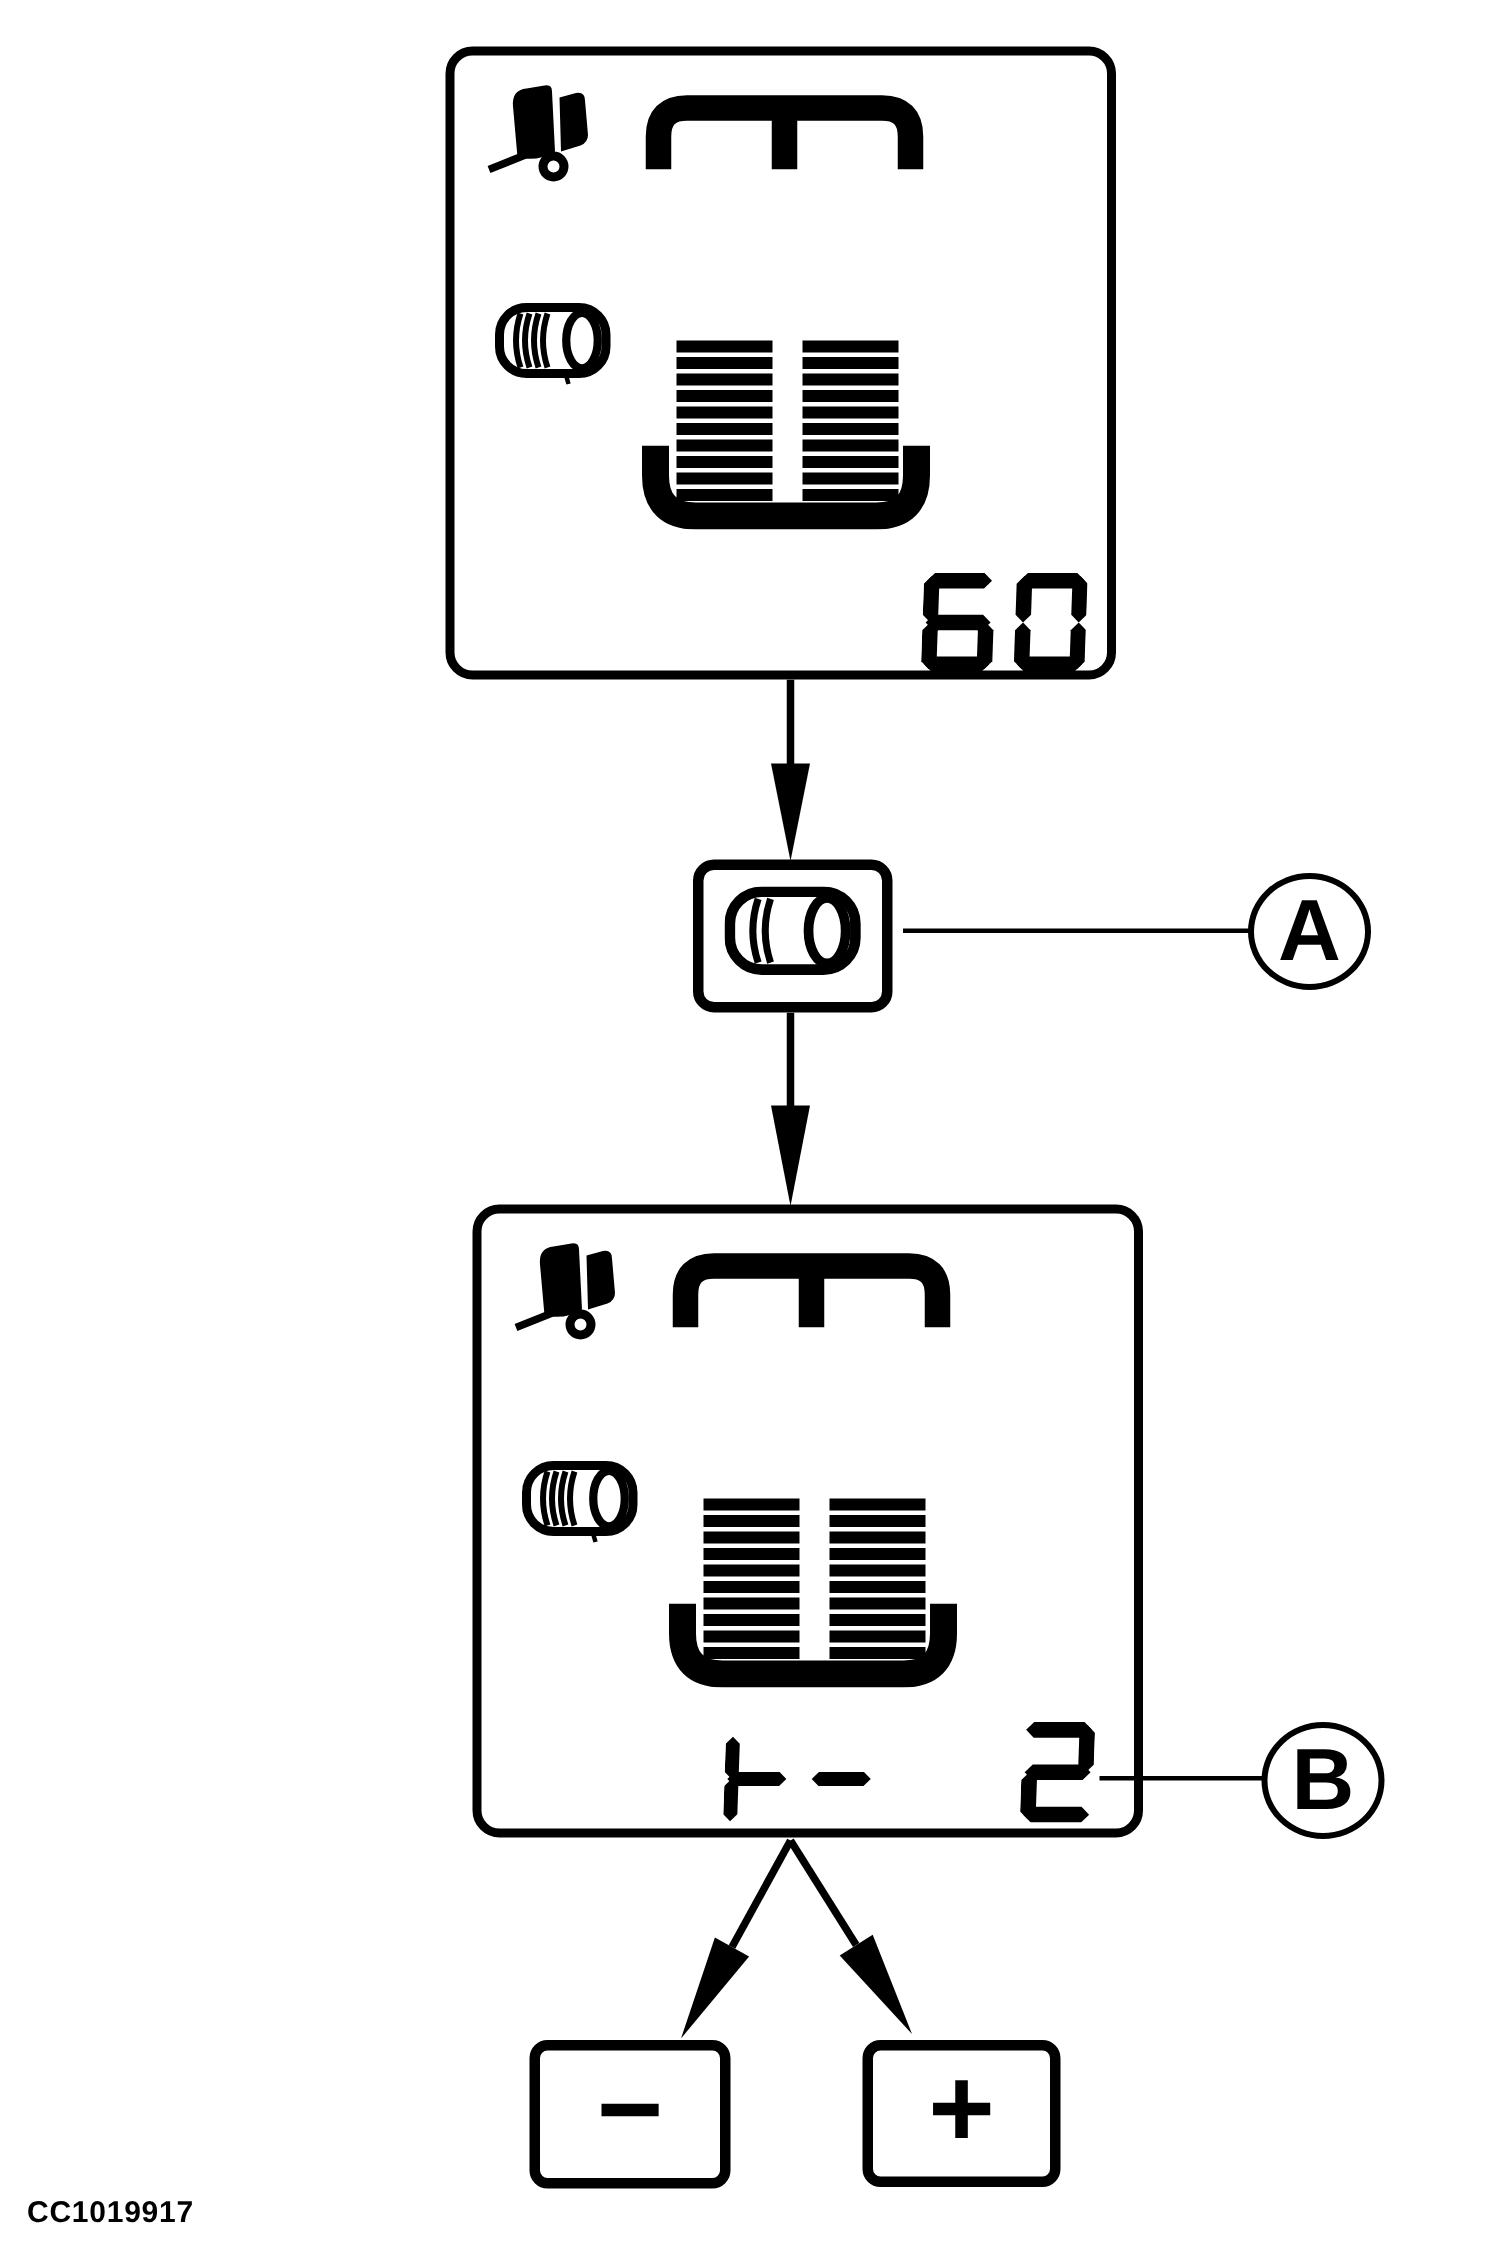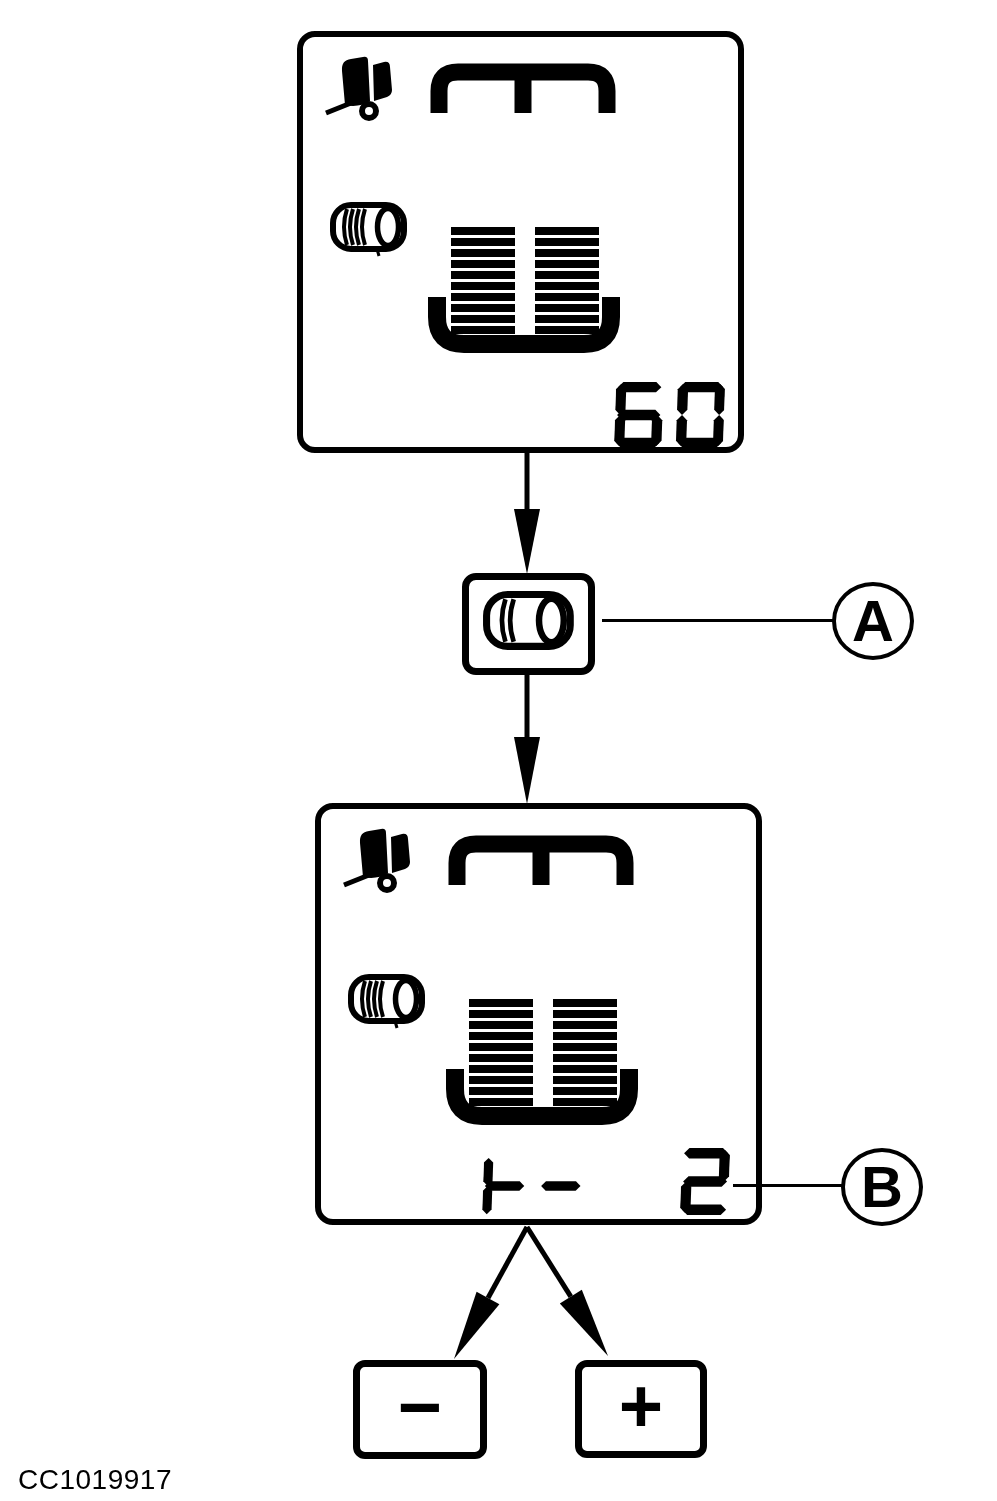--- a/index.html
+++ b/index.html
@@ -65,21 +65,21 @@
     position:absolute; top:1360px; width:134px; height:99px;
     border:7px solid var(--ink); border-radius:12px; background:var(--paper);
     display:flex; align-items:center; justify-content:center;
     font-size:76px; font-weight:bold; line-height:0; padding-bottom:6px;
   }
   .minus-button { left:353px; }
   .plus-button  { left:575px; width:132px; height:98px; }
 
   .figure-code {
     position:absolute; left:18px; top:1464px;
-    font-size:28px; font-weight:normal; letter-spacing:0.5px;text-align:center;
+    font-size:20px; font-weight:bold; letter-spacing:0.5px;text-align:center;
   }
 
   .icon path, .icon circle, .icon ellipse, .icon rect { vector-effect:none; }
 </style>
 </head>
 <body style="--ink: #000000; --paper: #ffffff;">
 
 <div class="display display-initial">
   <svg class="cart-icon icon" viewBox="0 0 96 76">
     <path d="M 2 58 L 27 48" stroke="#000" stroke-width="5" fill="none"></path>

